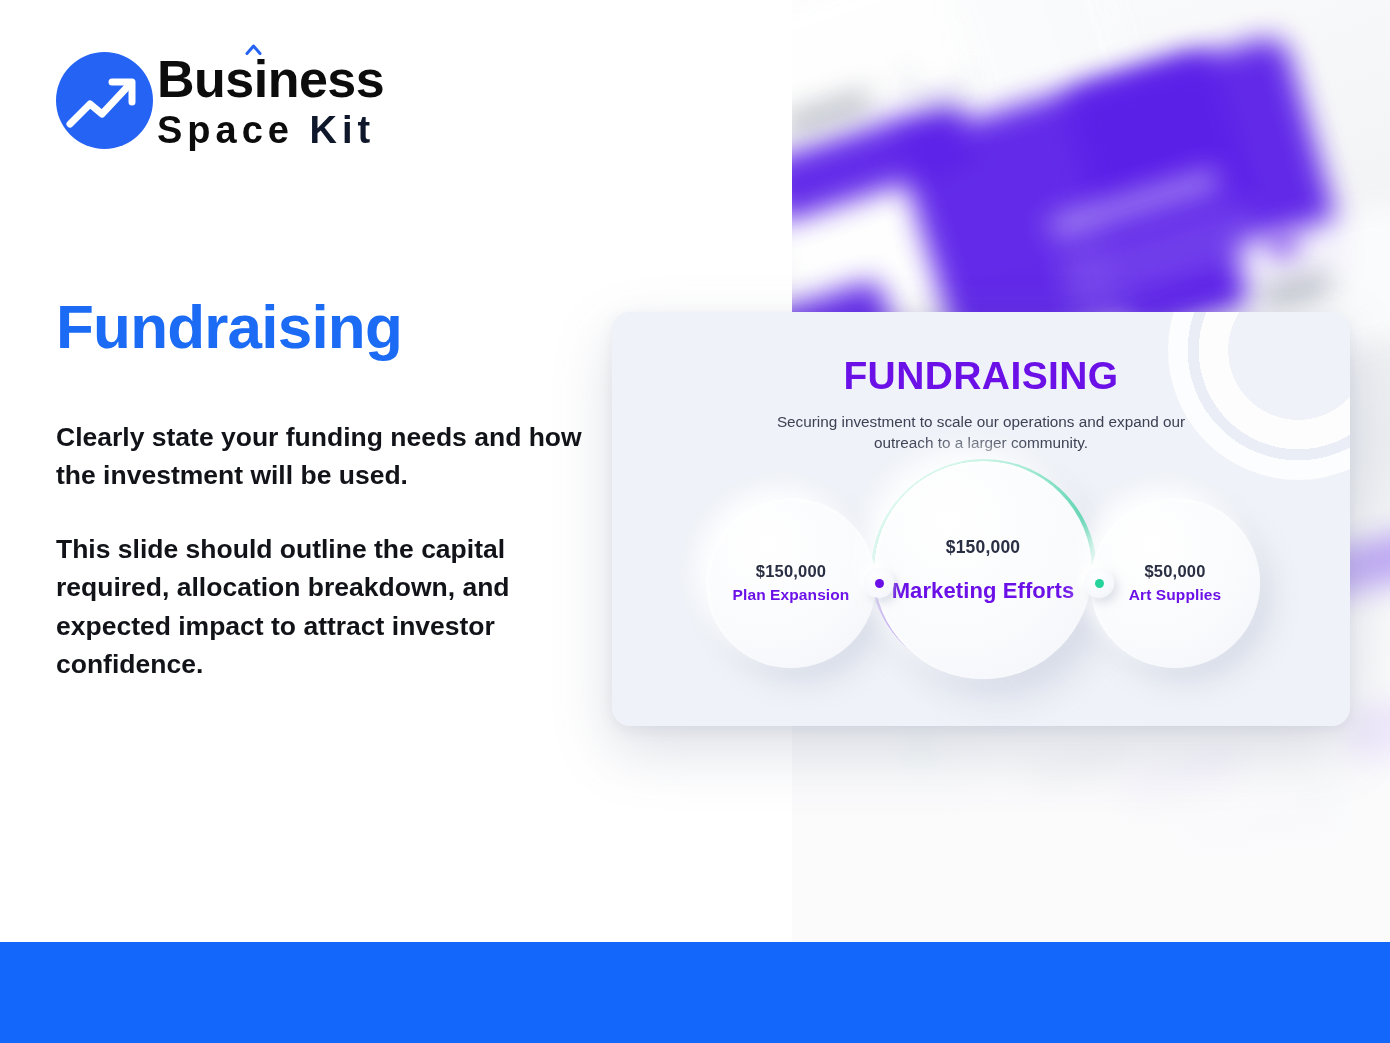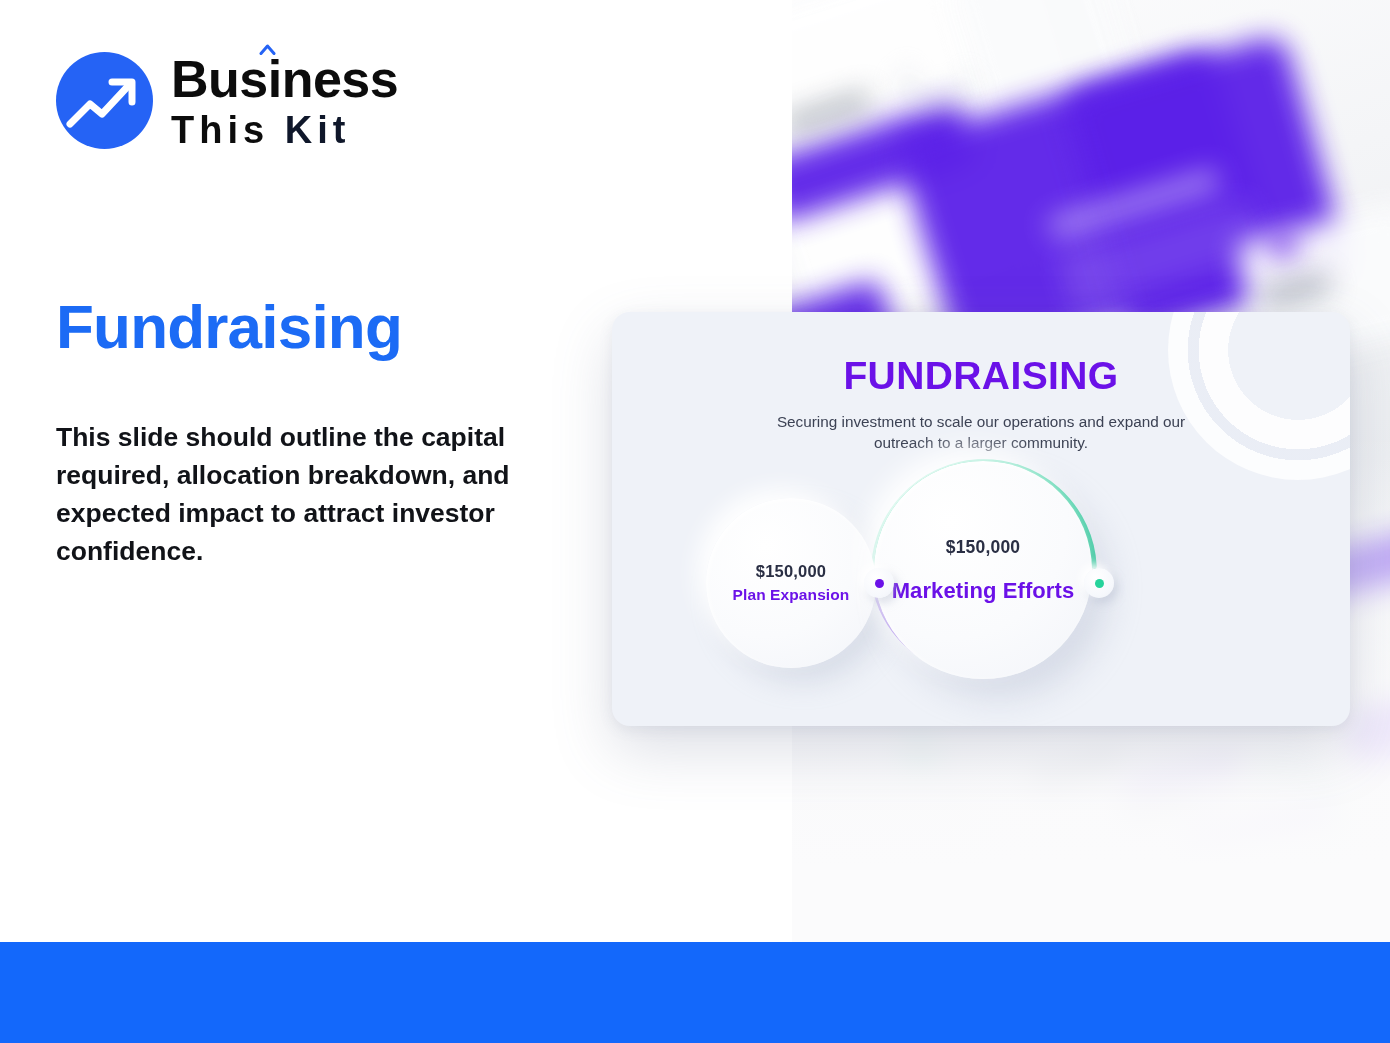--- a/index.html
+++ b/index.html
@@ -153,21 +153,21 @@
   .ph-wash {
     position: absolute; left: 0; top: 0; width: 598px; height: 942px;
     background: linear-gradient(to bottom, rgba(255,255,255,0) 46%, rgba(252,252,253,.85) 72%, #fbfbfc 92%);
     pointer-events: none;
   }
 
   
   .logo-wrap {
     position: absolute;
     left: 56px; top: 52px;
-    display: flex; align-items: center; gap: 18px;
+    display: flex; align-items: center; gap: 4px;
   }
   .logo-mark {
     width: 97px; height: 97px; border-radius: 50%;
     background: #2563F5;
     position: relative; flex: 0 0 auto;
     overflow: hidden;
   }
   .logo-mark svg { position: absolute; left: 0; top: 0; }
   .logo-text { line-height: 1; }
   .logo-line1 {
@@ -347,29 +347,30 @@
     <div class="logo-text">
       <div class="logo-line1">
         <span>Business</span>
         <span class="logo-caret">
           <svg width="17" height="11" viewBox="0 0 17 11" aria-hidden="true">
             <path d="M2 9.5 L8.5 2 L15 9.5" fill="none" stroke="#2563F5" stroke-width="3" stroke-linecap="round" stroke-linejoin="round"></path>
           </svg>
         </span>
       </div>
       <div class="logo-line2">
-        <span>This</span>
+        <span>Space</span>
         <span class="kit">Kit</span>
       </div>
     </div>
   </div>
 
   <h1 class="page-title">Fundraising</h1>
 
   <div class="body-copy">
+    <p>Clearly state your funding needs and how the investment will be used.</p>
     <p>This slide should outline the capital required, allocation breakdown, and expected impact to attract investor confidence.</p>
   </div>
 
   <div class="fund-card">
     <div class="card-deco"></div>
 
     <div class="card-title">FUNDRAISING</div>
     <div class="card-sub">Securing investment to scale our operations and expand our outreach to a larger community.</div>
 
     <div class="circles">
@@ -395,20 +396,24 @@
       <div class="neu-circle c-left">
         <div class="amount">$150,000</div>
         <div class="label">Plan Expansion</div>
       </div>
 
       <div class="neu-circle c-mid">
         <div class="amount">$150,000</div>
         <div class="label">Marketing Efforts</div>
       </div>
 
+      <div class="neu-circle c-right">
+        <div class="amount">$50,000</div>
+        <div class="label">Art Supplies</div>
+      </div>
 
       <div class="conn conn-left">
         <i class="dot-purple"></i>
       </div>
       <div class="conn conn-right">
         <i class="dot-green"></i>
       </div>
     </div>
   </div>
 

